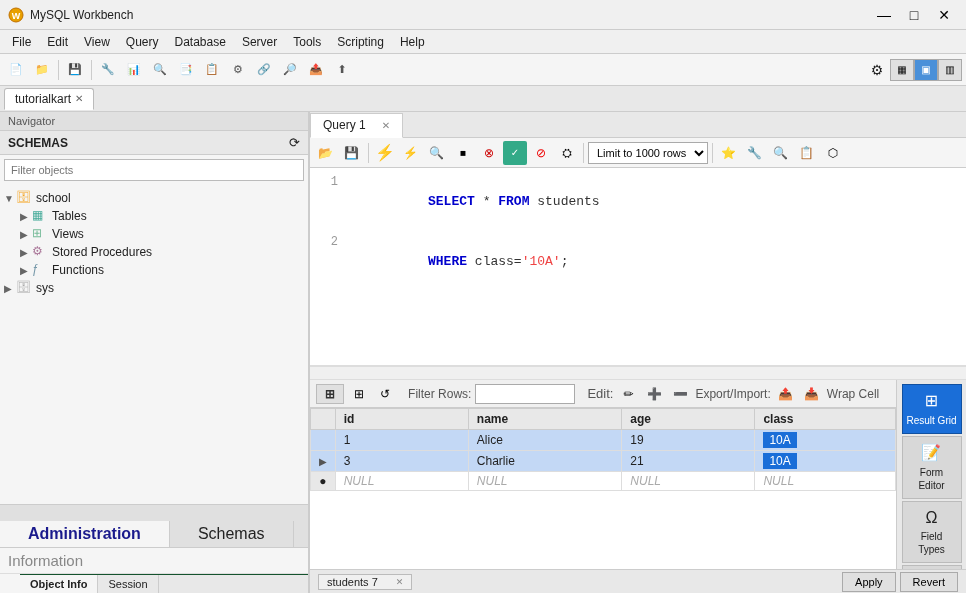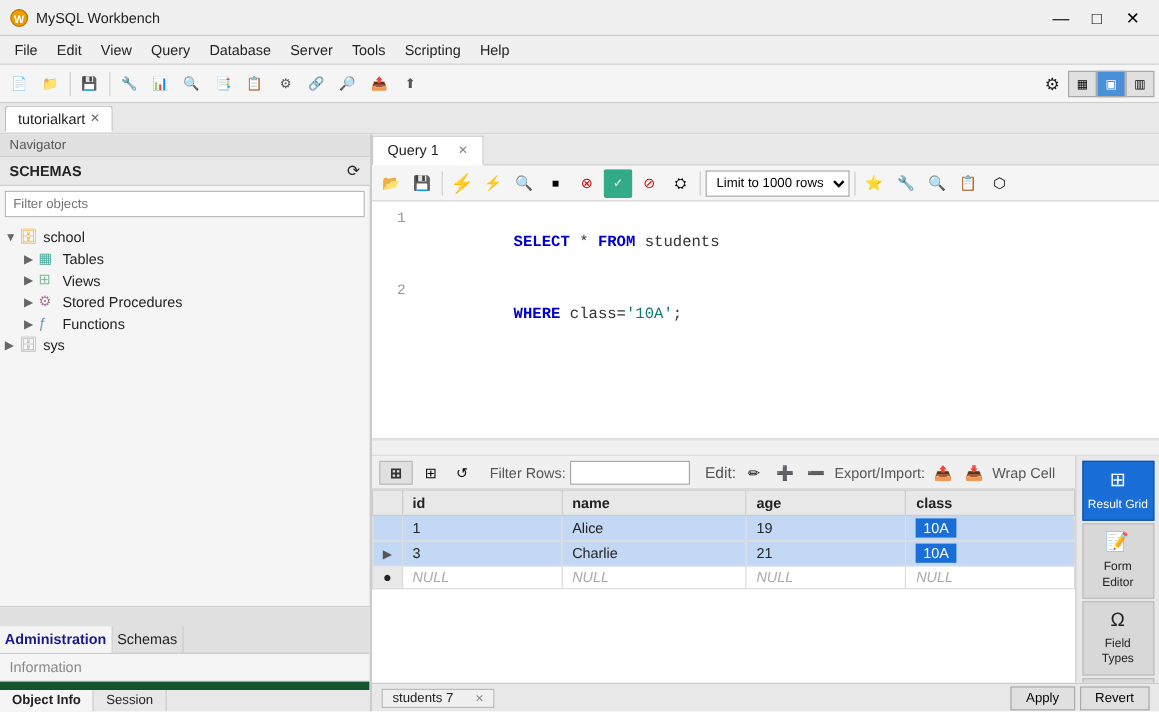--- a/index.html
+++ b/index.html
@@ -159,46 +159,47 @@
     
     .nav-bottom {
       border-top: 1px solid #ccc;
     }
     .nav-tabs {
       display: flex;
       background: #e0e0e0;
       border-bottom: 1px solid #ccc;
     }
     .nav-tab {
-      padding: 4px 4px;
+      padding: 4px 28px;
       cursor: pointer;
-      font-size: 12px;
+      font-size: 16px;
       border-right: 1px solid #ccc;
       margin-top: 16px;
     }
     .nav-tab.active { background: #f5f5f5; font-weight: bold; color: #1a1a8c; }
 
     .info-section {
       padding: 4px 8px;
-      font-size: 12px;
+      font-size: 15px;
       color: #888;
       border-bottom: 1px solid #ddd;
     }
     .no-object {
       padding: 16px 8px;
       font-size: 12px;
       color: #888;
       text-align: center;
     }
 
     
     .left-bottom-tabs {
       display: flex;
-      border-top: 7px solid #14532d;
+      border-top: 1px solid #14532d;
       background: #e8e8e8;
+      margin-left: 20px;
     }
     .left-bottom-tab {
       padding: 3px 10px;
       font-size: 11px;
       cursor: pointer;
       border-right: 1px solid #ccc;
     }
     .left-bottom-tab.active { background: #f5f5f5; font-weight: bold; }
 
     
@@ -274,21 +275,21 @@
       width: 40px;
       min-width: 40px;
       text-align: right;
       padding-right: 12px;
       color: #999;
       font-size: 12px;
       user-select: none;
     }
     .code-content { color: #333; white-space: pre; }
     .kw { color: #0000cc; font-weight: bold; }
-    .str { color: #0f766e; }
+    .str { color: #ef4444; }
 
     
     .h-scroll-bar {
       height: 14px;
       background: #f0f0f0;
       border-top: 1px solid #ddd;
       border-bottom: 1px solid #ddd;
     }
 
     

